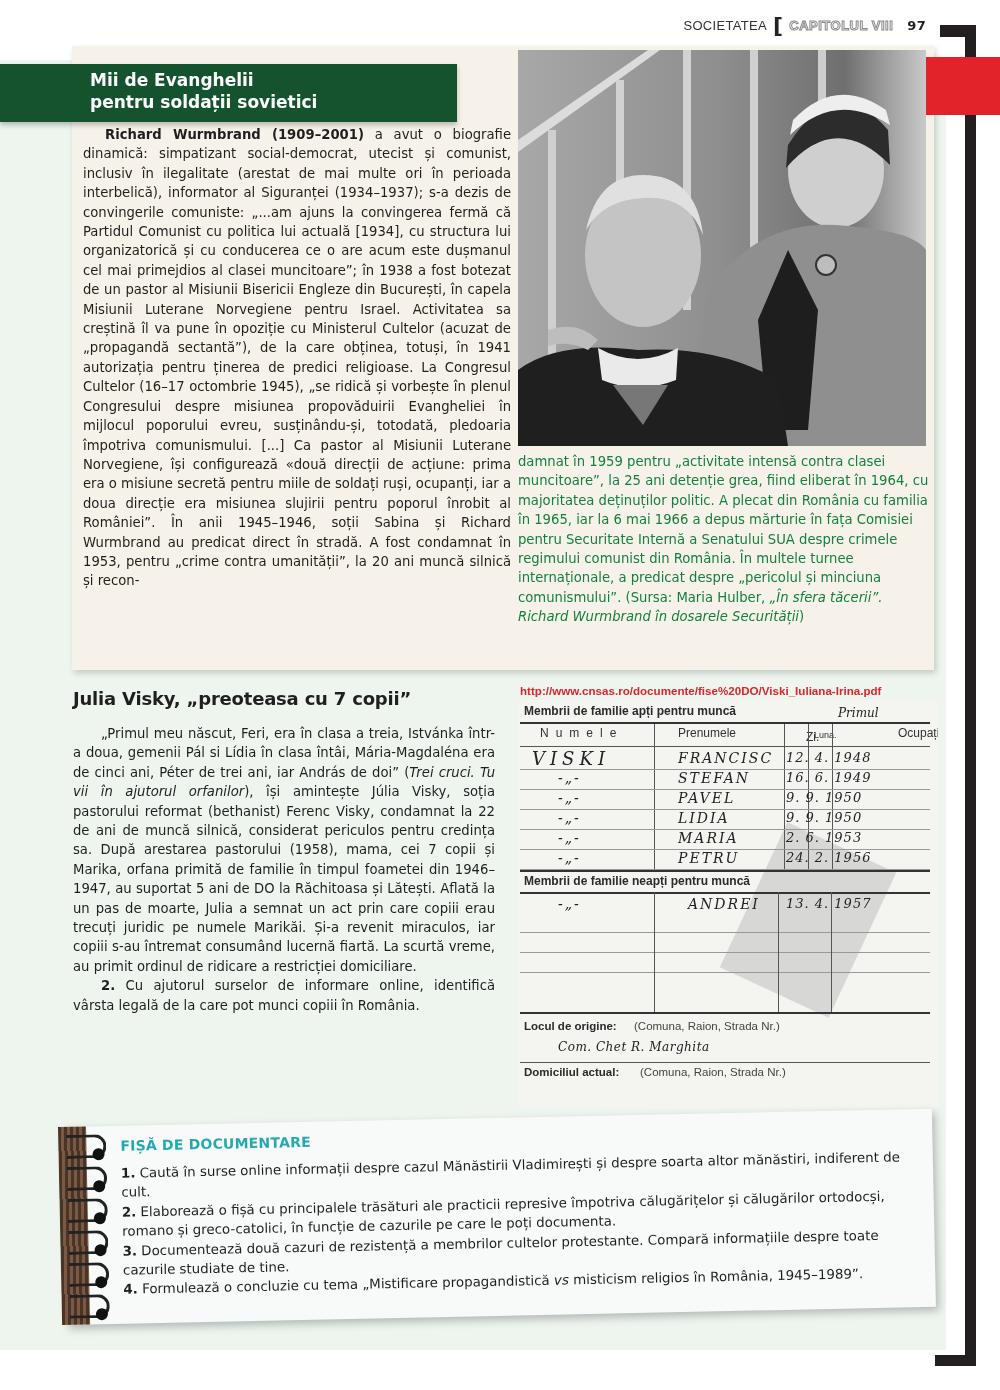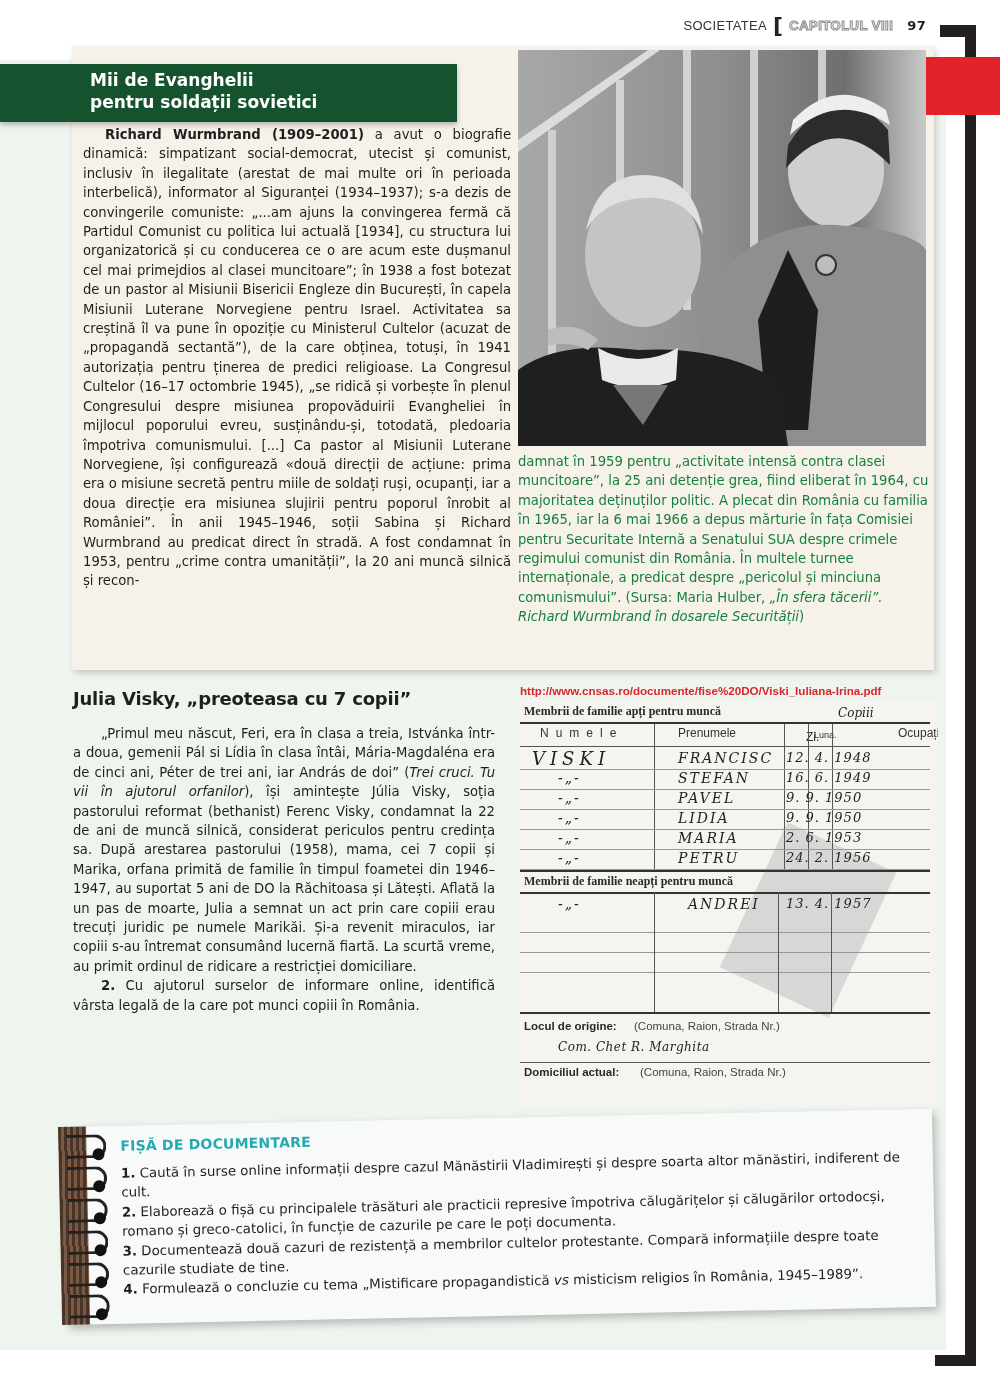--- a/index.html
+++ b/index.html
@@ -40,21 +40,21 @@
   
   .section2-title { position: absolute; left: 73px; top: 688px; font-family: "DejaVu Sans", sans-serif; font-weight: bold; font-size: 18px; color: #1f1f1f; letter-spacing: -0.2px; }
   .section2-body { position: absolute; left: 73px; top: 724px; width: 422px; font-size: 13.2px; line-height: 19.4px; text-align: justify; color: #1f1f1f; }
   .section2-body p { text-indent: 28px; }
   .section2-body i { font-style: italic; }
   .section2-body b { font-weight: bold; }
 
   
   .doc-url { position: absolute; left: 520px; top: 684px; font-family: "Liberation Sans", sans-serif; font-weight: bold; font-size: 11.6px; color: #d8262d; }
   .doc-image { position: absolute; left: 518px; top: 700px; width: 420px; height: 408px; background: #f4f4f1; font-family: "Liberation Sans", sans-serif; color: #333; overflow: hidden; }
-  .doc-image .doc-heading { position: absolute; left: 6px; font-size: 12px; font-weight: bold; color: #2a2a2a; font-family: Liberation Serif, serif; }
+  .doc-image .doc-heading { position: absolute; left: 6px; font-size: 12px; font-weight: bold; color: #2a2a2a; }
   .doc-image .hline { position: absolute; left: 2px; right: 8px; height: 1px; background: #555; }
   .doc-image .hline.thick { height: 2px; background: #333; }
   .doc-image .hline.light { background: #999; }
   .doc-image .vline { position: absolute; width: 1px; background: #555; }
   .doc-image .colhead { position: absolute; top: 26px; font-size: 12px; color: #333; }
   .doc-image .hand { position: absolute; font-family: "DejaVu Serif", serif; font-style: italic; font-size: 14px; color: #222; letter-spacing: 2px; }
   .doc-image .small { position: absolute; font-size: 11.5px; color: #444; }
   .doc-image .stamp { position: absolute; left: 230px; top: 140px; width: 120px; height: 160px; background: rgba(160,160,160,0.35); transform: rotate(25deg); }
 
   
@@ -147,21 +147,21 @@
 
 <div class="doc-image">
   <div class="stamp"></div>
   <div class="doc-heading" style="top:4px;">Membrii de familie apți pentru muncă</div>
   <div class="hline thick" style="top:22px;"></div>
   <div class="colhead" style="left:22px; letter-spacing:7px;">Numele</div>
   <div class="colhead" style="left:160px;">Prenumele</div>
   <div class="colhead" style="left:288px; font-size:12px; top:30px;">Zi.</div>
   <div class="colhead" style="left:296px; font-size:9px; top:30px;">Luna.</div>
   <div class="colhead" style="left:338px;margin-left:42px;">Ocupația</div>
-  <div class="hand" style="left:320px; top:6px; font-size:12px; letter-spacing:0;">Copiii</div>
+  <div class="hand" style="left:320px; top:6px; font-size:12px; letter-spacing:0;">Primul</div>
   <div class="hline" style="top:46px;"></div>
   <div class="vline" style="left:136px; top:24px; height:146px;"></div>
   <div class="vline" style="left:266px; top:24px; height:146px;"></div>
   <div class="vline" style="left:290px; top:24px; height:146px;"></div>
   <div class="vline" style="left:314px; top:24px; height:146px;"></div>
 
   <div id="doc-rows-apt">
       <div class="hand" style="left: 14px; top: 48px; font-size: 18px; letter-spacing: 5px;">VISKI</div>
       <div class="hand" style="left: 160px; top: 50px;">FRANCISC</div>
       <div class="hand" style="left: 268px; top: 50px; letter-spacing: 1px; font-size: 13px;">12. 4. 1948</div>

